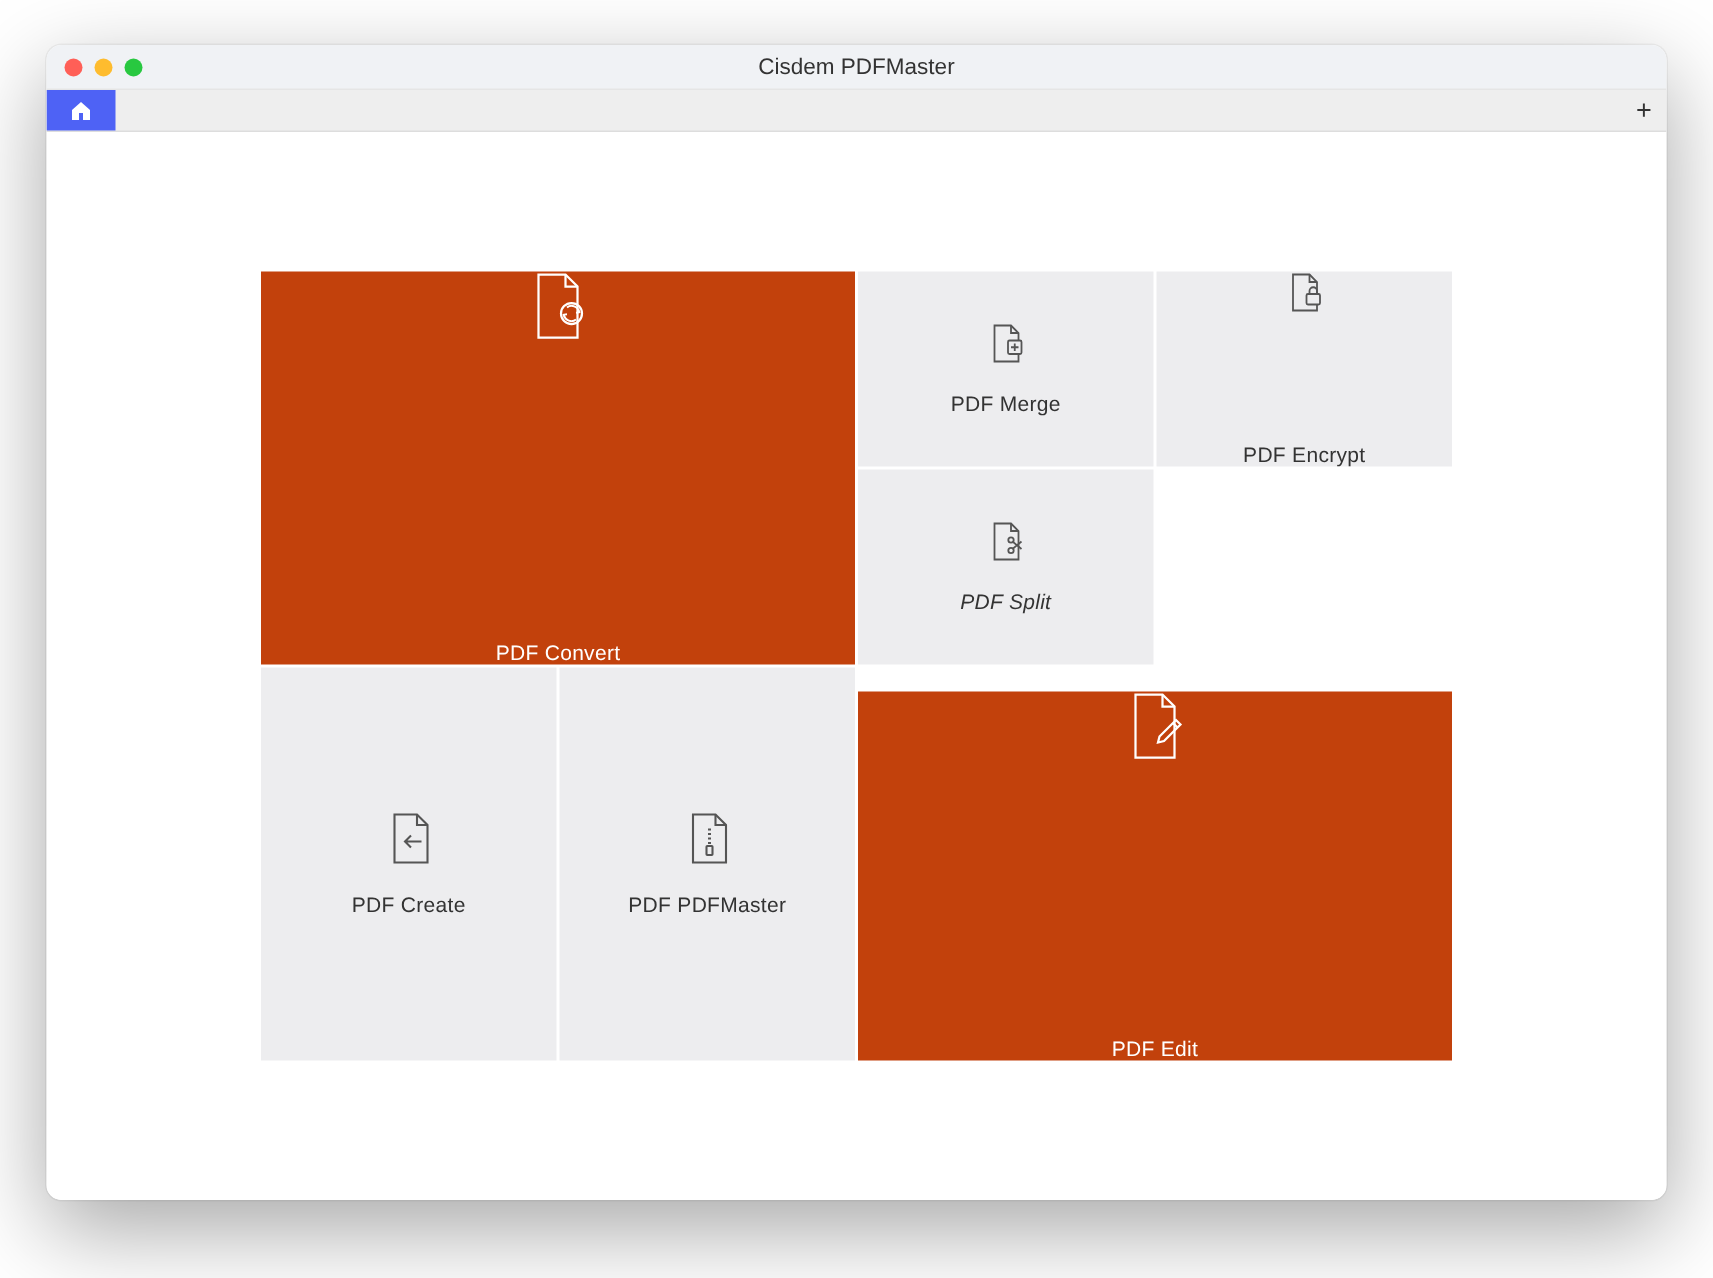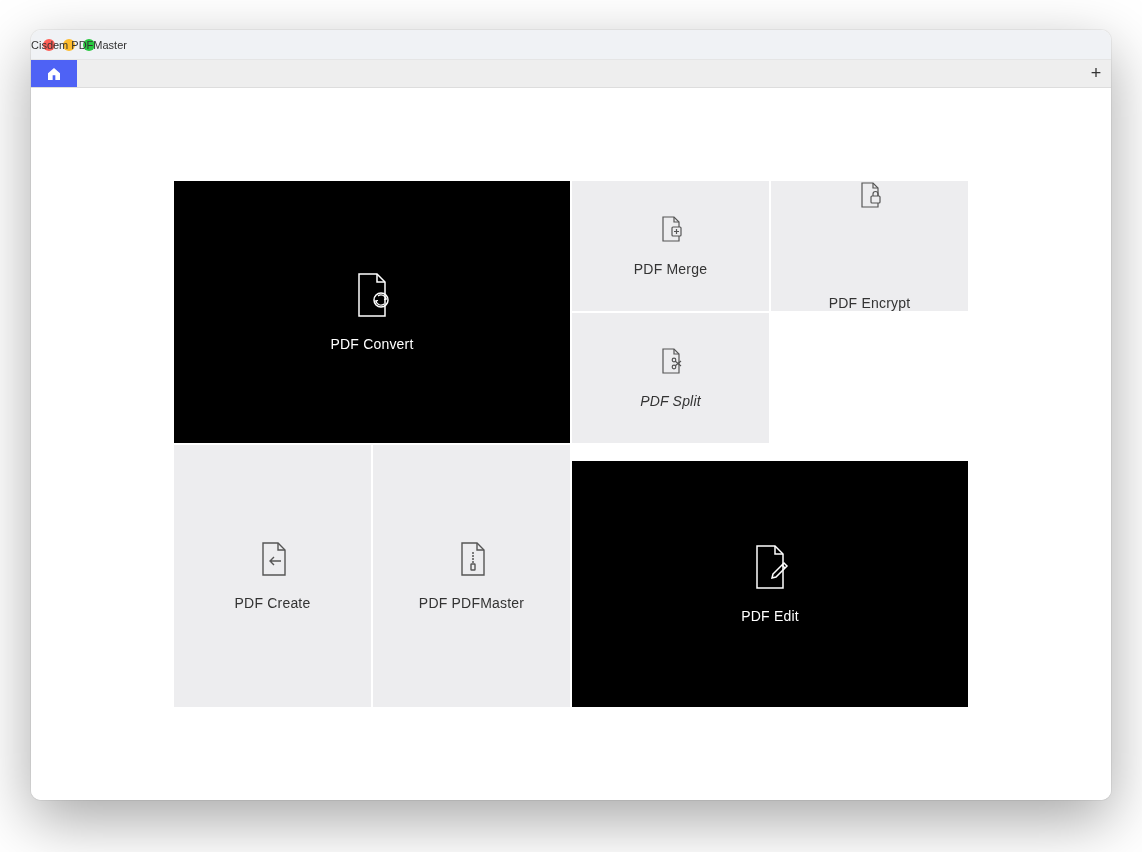--- a/index.html
+++ b/index.html
@@ -32,22 +32,22 @@
       border-bottom: 1px solid #e5e5e5;
     }
     .traffic-lights { display: flex; gap: 8px; }
     .dot { width: 12px; height: 12px; border-radius: 50%; }
     .dot.red { background: #ff5f57; }
     .dot.yellow { background: #febc2e; }
     .dot.green { background: #28c840; }
     .title {
       position: absolute;
       left: 0; right: 0;
-      text-align: left;
-      font-size: 11px;
+      text-align: center;
+      font-size: 15px;
       color: #333;
       font-weight: 400;
       pointer-events: none;
     }
     .tabbar {
       height: 28px;
       background: #eeeeee;
       display: flex;
       align-items: stretch;
       border-bottom: 1px solid #ddd;
@@ -89,22 +89,23 @@
       display: flex;
       flex-direction: column;
       align-items: center;
       justify-content: center;
       gap: 18px;
       cursor: pointer;
       font-size: 14px;
     }
     .tile.small { }
     .tile.accent {
-      background: #000000;
+      background: #c2410c;
       color: #fff;
+      justify-content: space-between;
     }
     .tile:not(.accent) { color: #333; }
     .tile-convert { grid-column: 1 / 3; grid-row: 1 / 3; }
     .tile-merge   { grid-column: 3; grid-row: 1; }
     .tile-encrypt { grid-column: 4; grid-row: 1; justify-content: space-between; }
     .tile-split   { grid-column: 3; grid-row: 2; font-style: italic; }
     .tile-decrypt { grid-column: 4; grid-row: 2; }
     .tile-create  { grid-column: 1; grid-row: 3 / 5; }
     .tile-compress{ grid-column: 2; grid-row: 3 / 5; }
     .tile-edit    { grid-column: 3 / 5; grid-row: 3 / 5; margin-top: 16px; }

